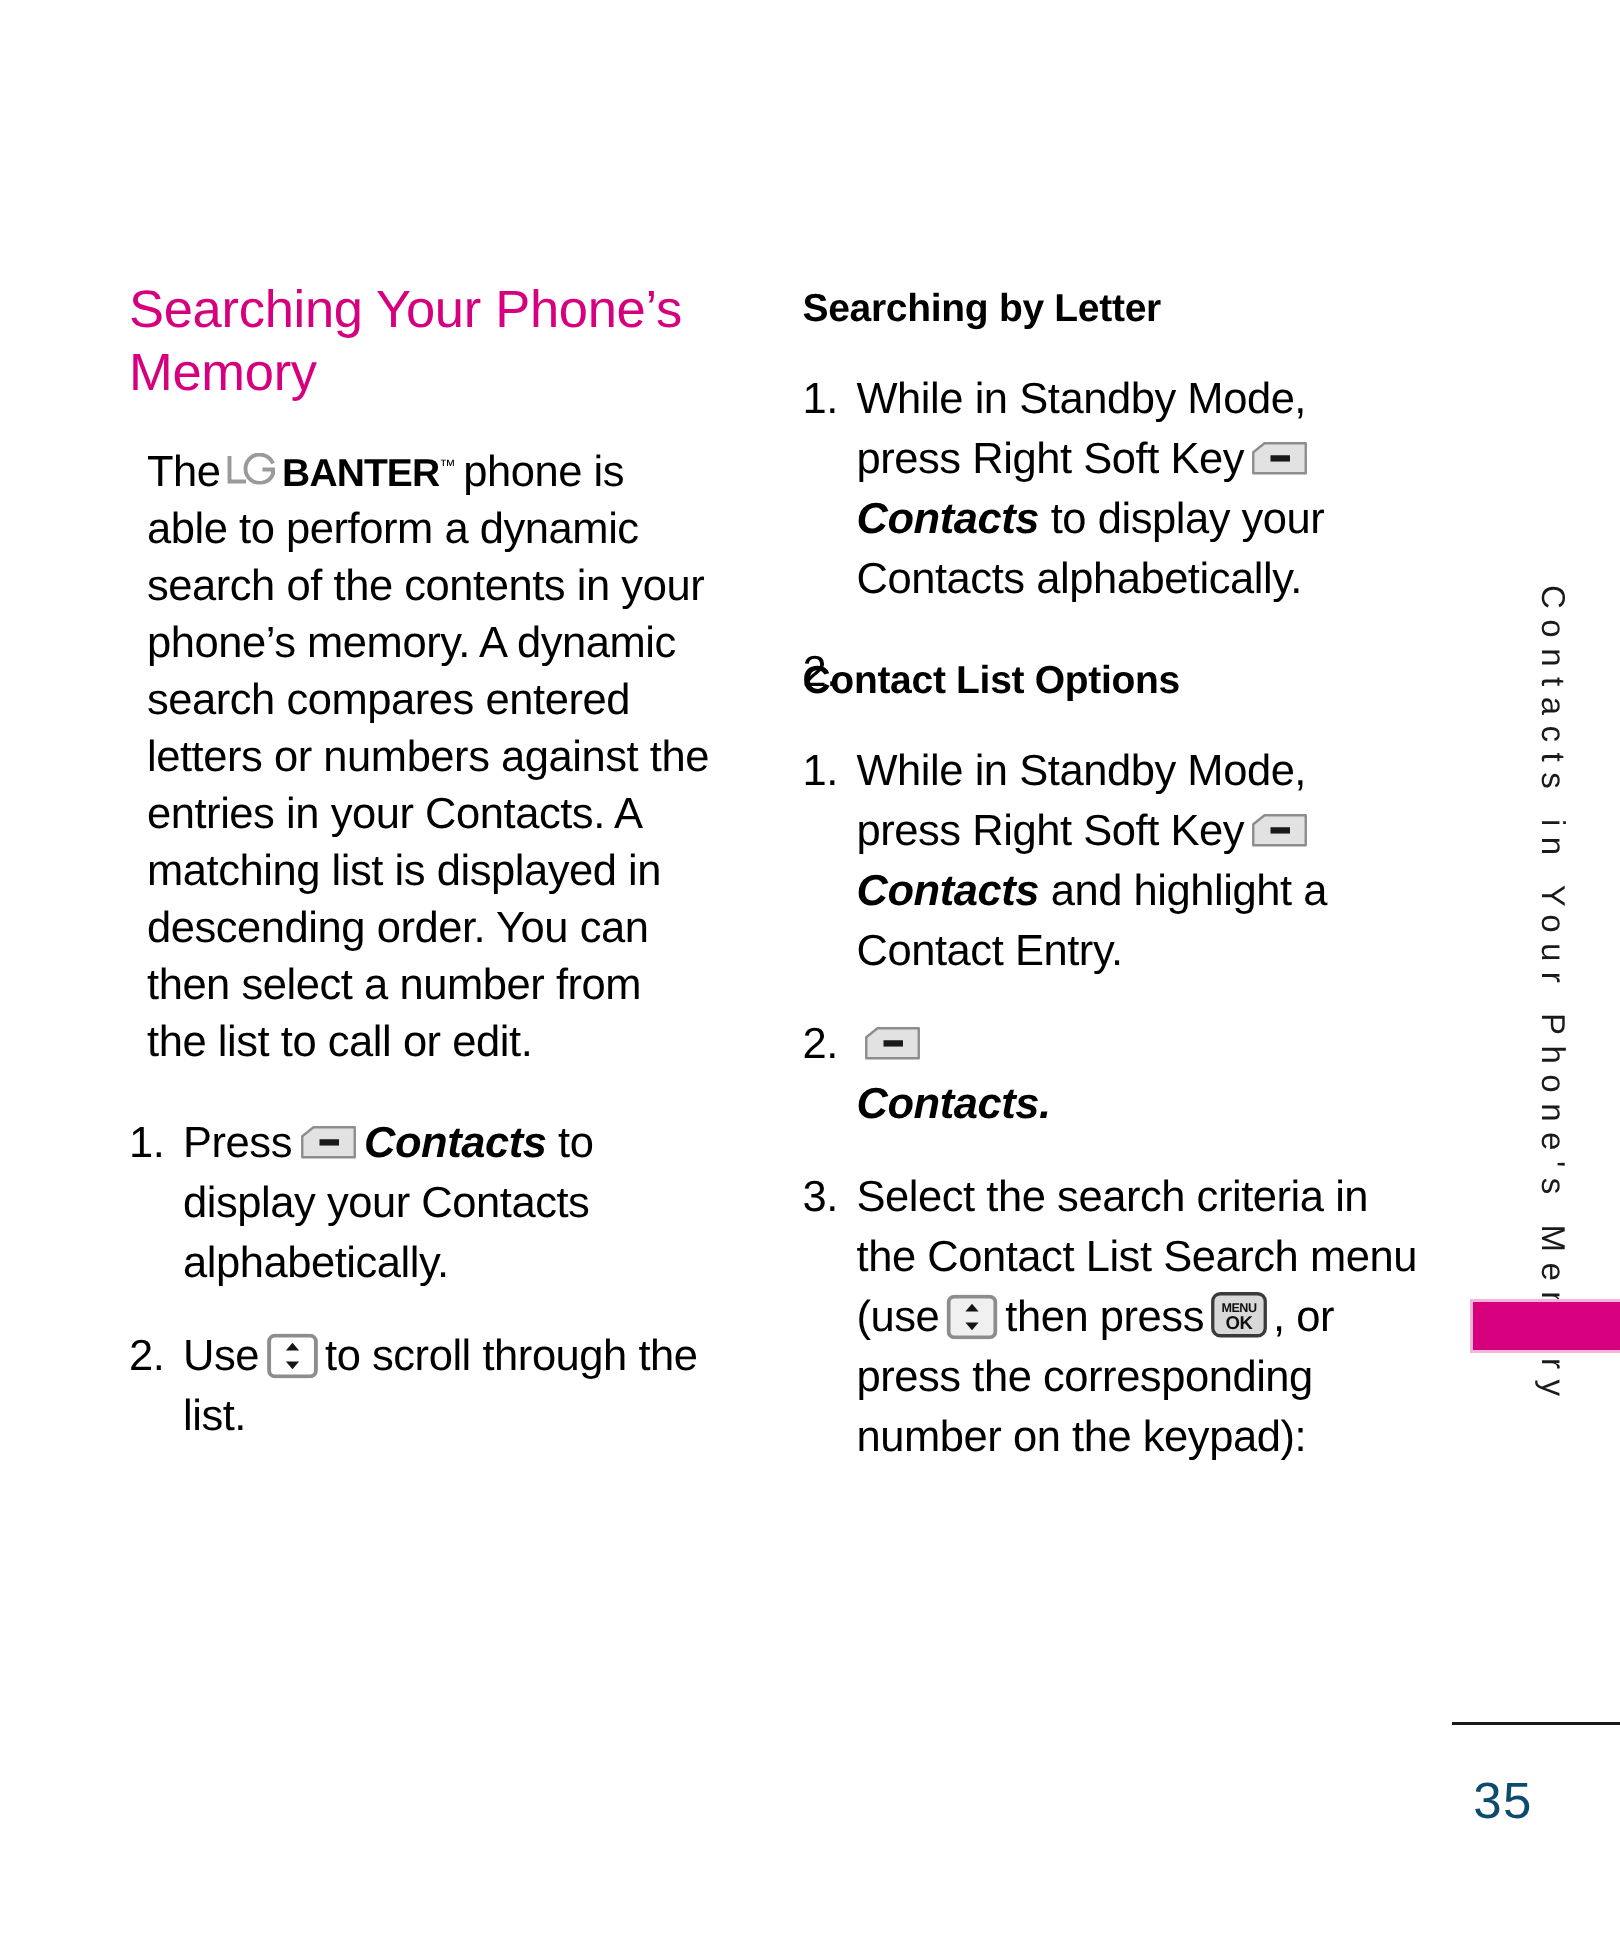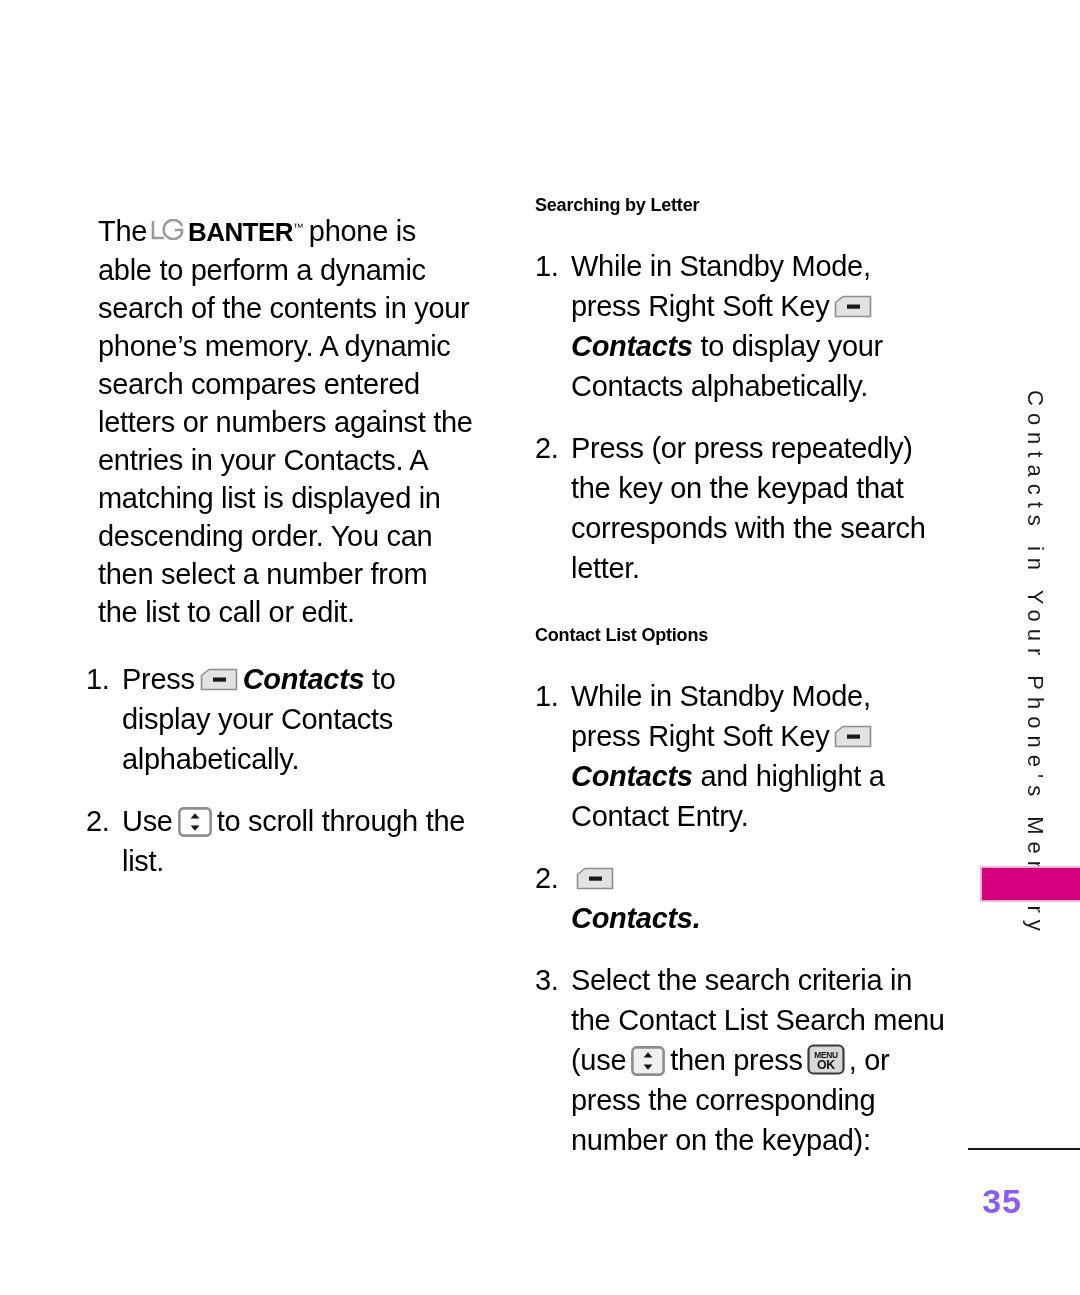--- a/index.html
+++ b/index.html
@@ -40,21 +40,21 @@
   .title-pink {
     color: #D6007F;
     font-size: 35px;
     line-height: 42px;
     font-weight: 400;
     letter-spacing: -0.2px;
     margin: 0;
     padding: 0;
   }
   .subhead {
-    font-size: 18px;
+    font-size: 26px;
     line-height: 30px;
     font-weight: bold;
     letter-spacing: -0.2px;
     margin: 0;
   }
 
   
   .body-p {
     font-size: 29px;
     line-height: 38px;
@@ -159,31 +159,31 @@
     top: 1148px;
     height: 2px;
     background: #1a1a1a;
   }
   .page-num {
     position: absolute;
     right: 58px;
     top: 1182px;
     font-size: 34px;
     letter-spacing: 1px;
-    color: #8b5cf6;
-    font-weight: bold;
+    color: #0c4a6e;
   }
 </style>
 </head>
 <body>
 
 <div class="page">
 
   <div class="col col-left" style="top:186px;">
 
+    <h1 class="title-pink">Searching Your Phone’s Memory</h1>
 
     <p class="body-p" style="margin-top:22px;">
       <span>The</span><span class="logo-lg">
         <svg width="34" height="21" viewBox="0 0 34 21" aria-hidden="true">
 
           <path d="M2 2 L2 19 L13 19" fill="none" stroke="#9a9a9a" stroke-width="2.6"></path>
 
           <path d="M31 7 A9.5 9.5 0 1 0 31 14 L31 11 L24 11" fill="none" stroke="#9a9a9a" stroke-width="2.6" stroke-linecap="butt"></path>
         </svg>
       </span><span class="logo-banter">BANTER</span><span class="logo-tm">™</span><span>phone is able to perform a dynamic search of the contents in your phone’s memory. A dynamic search compares entered letters or numbers against the entries in your Contacts. A matching list is displayed in descending order. You can then select a number from the list to call or edit.</span>
@@ -229,21 +229,20 @@
           <svg viewBox="0 0 38 23" aria-hidden="true">
             <path d="M1.5 7.5 L9 1.5 L36.5 1.5 L36.5 21.5 L1.5 21.5 Z" fill="#e2e2e2" stroke="#8d8d8d" stroke-width="1.6" stroke-linejoin="round"></path>
             <rect x="13" y="9.5" width="13" height="4.2" fill="#1a1a1a"></rect>
           </svg>
         </span><span class="bold">Contacts</span>
         <span>to display your Contacts alphabetically.</span>
       </li>
 
       <li class="oitem" style="margin-top:22px;">
         <span class="onum">2.</span>
-        <span>Press (or press repeatedly) the key on the keypad that corresponds with the search letter.</span>
       </li>
 
     </ol>
 
     <h2 class="subhead" style="margin-top:32px;">Contact List Options</h2>
 
     <ol class="olist" style="margin-top:26px;">
 
       <li class="oitem">
         <span class="onum">1.</span>

